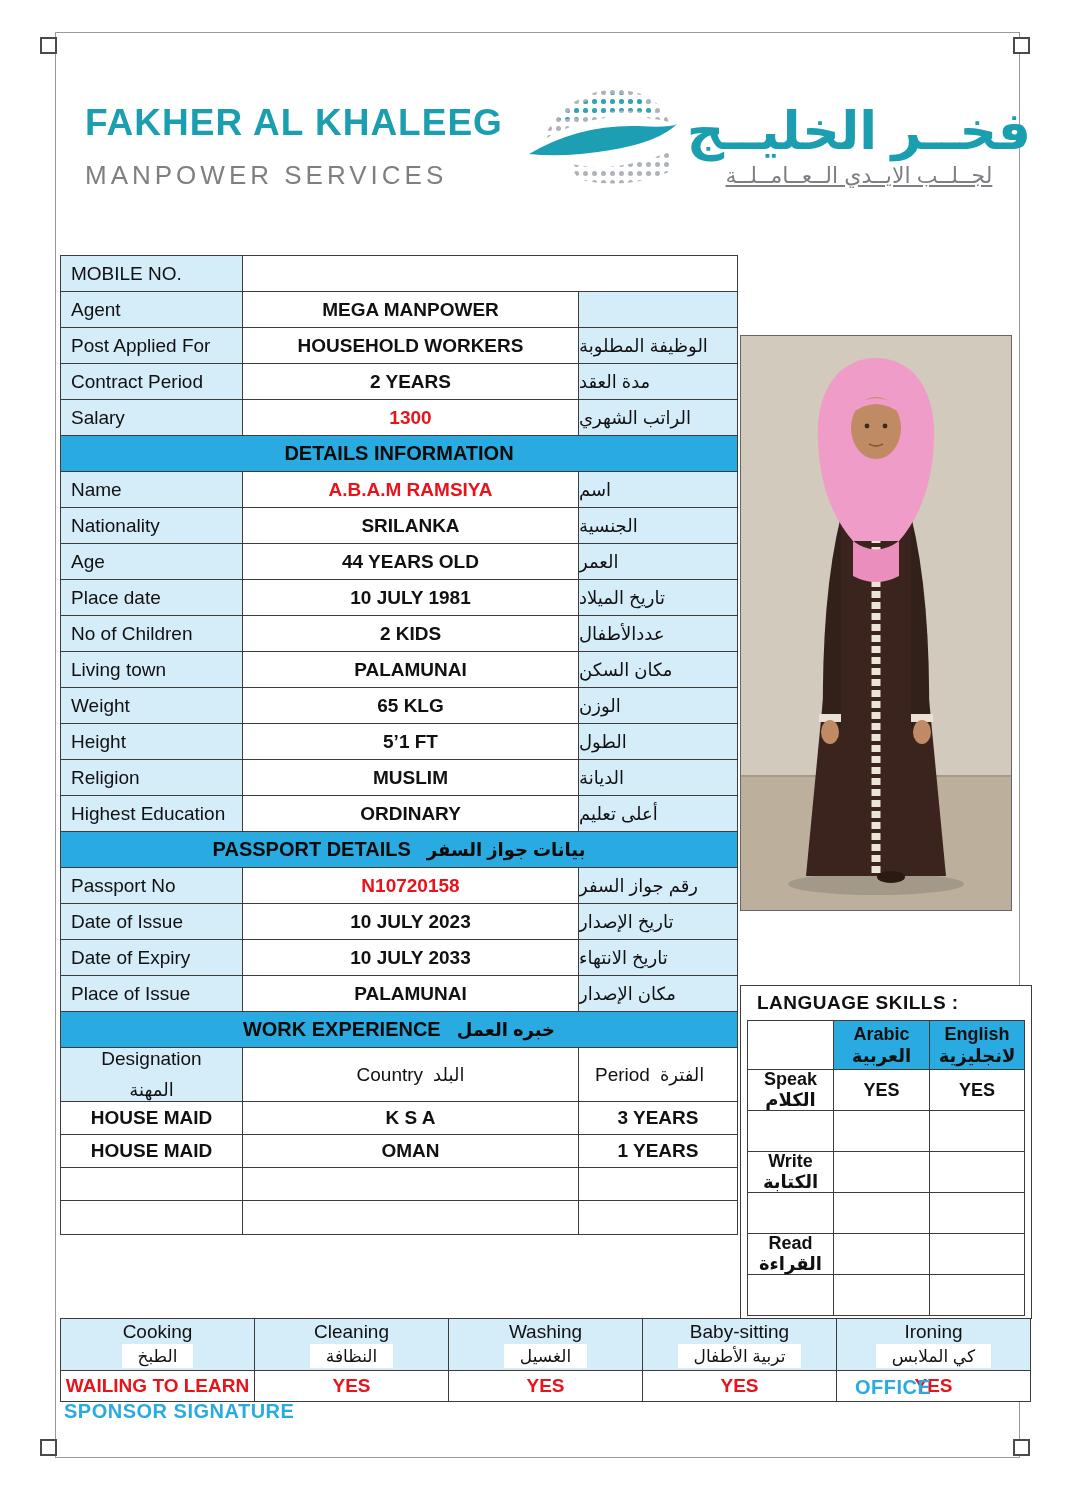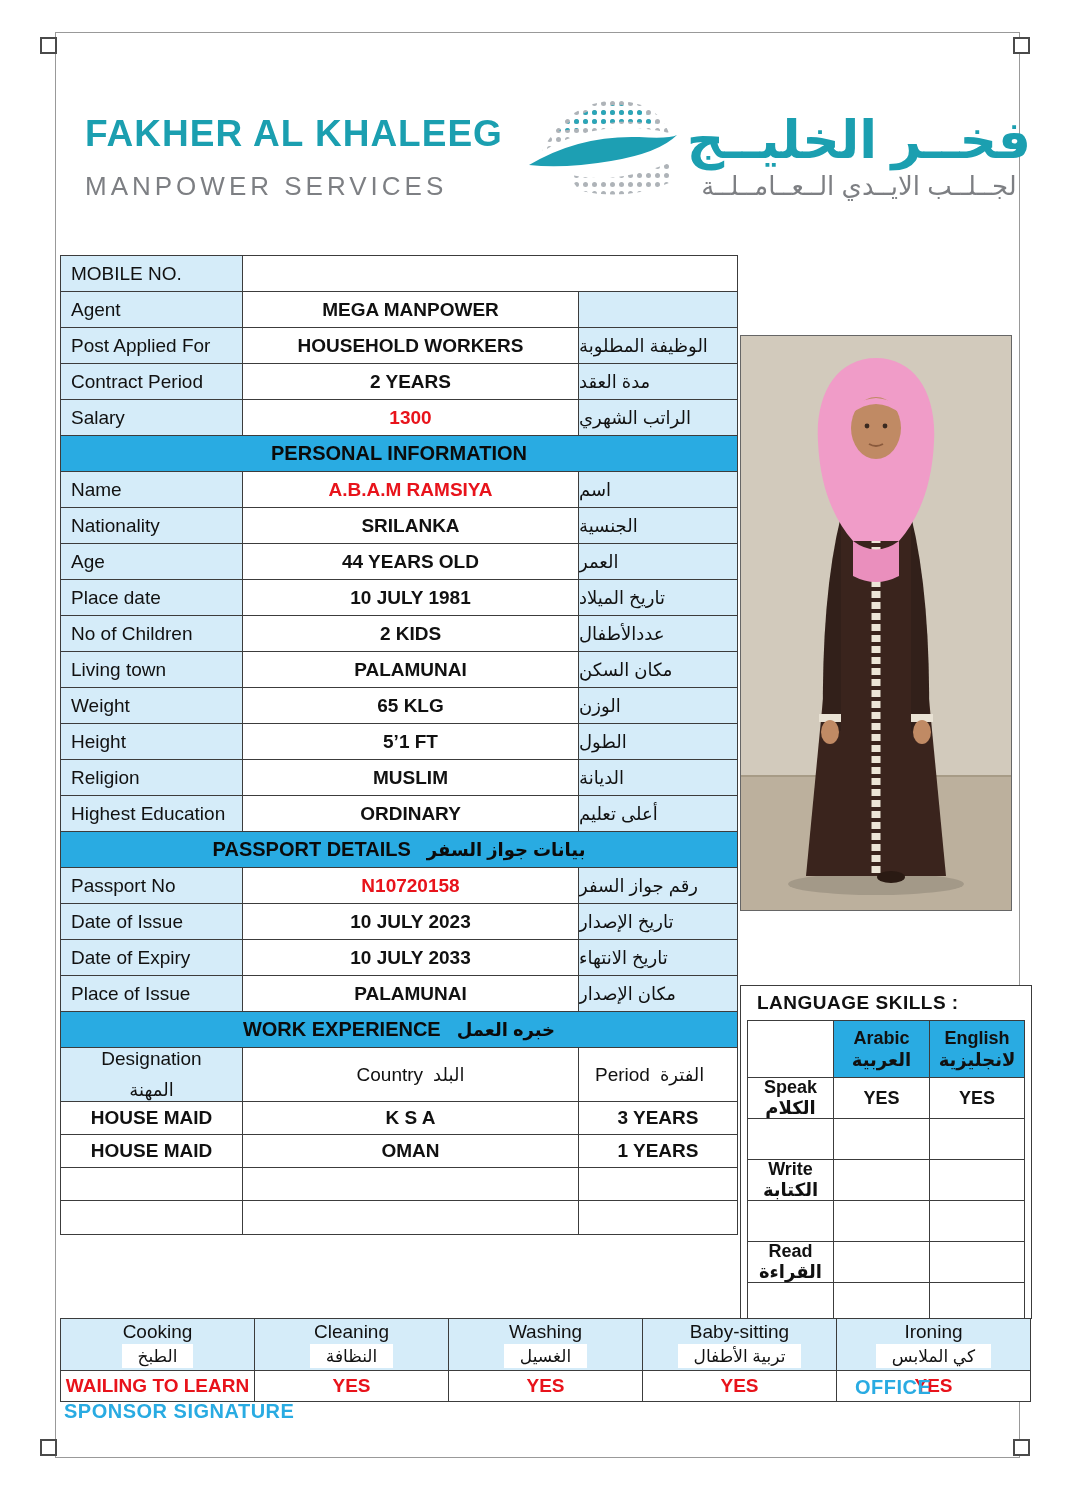--- a/index.html
+++ b/index.html
@@ -12,27 +12,27 @@
   }
   html,body{margin:0;padding:0;background:#ededed;}
   .page{position:relative;width:1073px;height:1487px;background:#fff;margin:0 auto;
         font-family:"Liberation Sans","DejaVu Sans",sans-serif;color:#111;overflow:hidden;}
   .frame{position:absolute;left:55px;top:32px;width:963px;height:1424px;border:1px solid #999;}
   .cmark{position:absolute;width:13px;height:13px;border:2px solid #4a4a4a;background:#fff;}
   .cmark.tl{left:40px;top:37px;} .cmark.tr{left:1013px;top:37px;}
   .cmark.bl{left:40px;top:1439px;} .cmark.br{left:1013px;top:1439px;}
 
   
-  .header{position:absolute;left:85px;top:91px;width:915px;display:flex;align-items:center;}
+  .header{position:absolute;left:85px;top:80px;width:915px;display:flex;align-items:center;}
   .logo-en .l1{font-size:37px;font-weight:bold;color:var(--teal);letter-spacing:1px;white-space:nowrap;}
   .logo-en .l2{font-size:26px;color:var(--gray);letter-spacing:4px;margin-top:16px;white-space:nowrap;}
   .globe{margin-left:16px;flex:0 0 auto;}
   .logo-ar{margin-left:auto;text-align:center;direction:rtl;}
   .logo-ar .a1{font-size:52px;font-weight:bold;color:var(--teal);white-space:nowrap;line-height:1.1;}
-  .logo-ar .a2{font-size:26px;color:var(--gray);margin-top:2px;white-space:nowrap;}
+  .logo-ar .a2{font-size:22px;color:var(--gray);margin-top:2px;white-space:nowrap;text-decoration:underline;}
 
   
   .mtable{position:absolute;left:60px;top:255px;width:676px;border:1px solid var(--line);box-sizing:content-box;background:#fff;}
   .mrow{display:flex;height:36px;border-bottom:1px solid var(--line);box-sizing:border-box;}
   .mrow:last-child{border-bottom:none;}
   .cell{box-sizing:border-box;display:flex;align-items:center;overflow:hidden;}
   .c-label{width:182px;background:var(--light);padding-left:10px;font-size:19px;border-right:1px solid var(--line);}
   .c-value{width:336px;justify-content:center;font-weight:bold;font-size:19px;border-right:1px solid var(--line);background:#fff;}
   .c-ar{flex:1;background:var(--light);justify-content:flex-end;padding-right:9px;font-size:18px;direction:rtl;}
   .c-wide{flex:1;background:#fff;justify-content:center;font-weight:bold;font-size:19px;}
@@ -52,21 +52,21 @@
 
   
   .lang{position:absolute;left:740px;top:985px;width:292px;height:334px;border:1px solid var(--line);box-sizing:border-box;background:#fff;}
   .lang-title{font-size:19px;font-weight:bold;padding:6px 0 0 16px;letter-spacing:0.5px;}
   .lang-table{margin:6px auto 0;width:278px;border:1px solid var(--line);box-sizing:border-box;}
   .lrow{display:flex;border-bottom:1px solid var(--line);box-sizing:border-box;}
   .lrow:last-child{border-bottom:none;}
   .lc{box-sizing:border-box;border-right:1px solid var(--line);display:flex;flex-direction:column;align-items:center;justify-content:center;text-align:center;}
   .lc:last-child{border-right:none;}
   .lc0{width:86px;} .lc1{width:96px;} .lc2{flex:1;}
-  .lhead{height:56px;background:var(--accent);font-weight:bold;font-size:18px;line-height:1.25;}
+  .lhead{height:48px;background:var(--accent);font-weight:bold;font-size:18px;line-height:1.25;}
   .lhead.lc0{background:#fff;}
   .lbody{height:40px;font-weight:bold;font-size:18px;line-height:1.15;}
   .lbody .ar{direction:rtl;}
 
   
   .skills{position:absolute;left:60px;top:1318px;width:971px;border:1px solid var(--line);display:flex;box-sizing:border-box;background:#fff;}
   .skill{flex:1;border-right:1px solid var(--line);box-sizing:border-box;}
   .skill:last-child{border-right:none;}
   .skill-head{height:52px;background:var(--light);display:flex;flex-direction:column;align-items:center;border-bottom:1px solid var(--line);box-sizing:border-box;}
   .skill-en{font-size:19px;margin-top:2px;}
@@ -136,21 +136,21 @@
       <div class="cell c-value">2 YEARS</div>
       <div class="cell c-ar">مدة العقد</div>
     </div>
     <div class="mrow">
       <div class="cell c-label">Salary</div>
       <div class="cell c-value red">1300</div>
       <div class="cell c-ar">الراتب الشهري</div>
     </div>
 
     <div class="mrow">
-      <div class="cell band">PERSONAL INFORMATION</div>
+      <div class="cell band">DETAILS INFORMATION</div>
     </div>
 
     <div class="mrow">
       <div class="cell c-label">Name</div>
       <div class="cell c-value red">A.B.A.M RAMSIYA</div>
       <div class="cell c-ar">اسم</div>
     </div>
     <div class="mrow">
       <div class="cell c-label">Nationality</div>
       <div class="cell c-value">SRILANKA</div>

